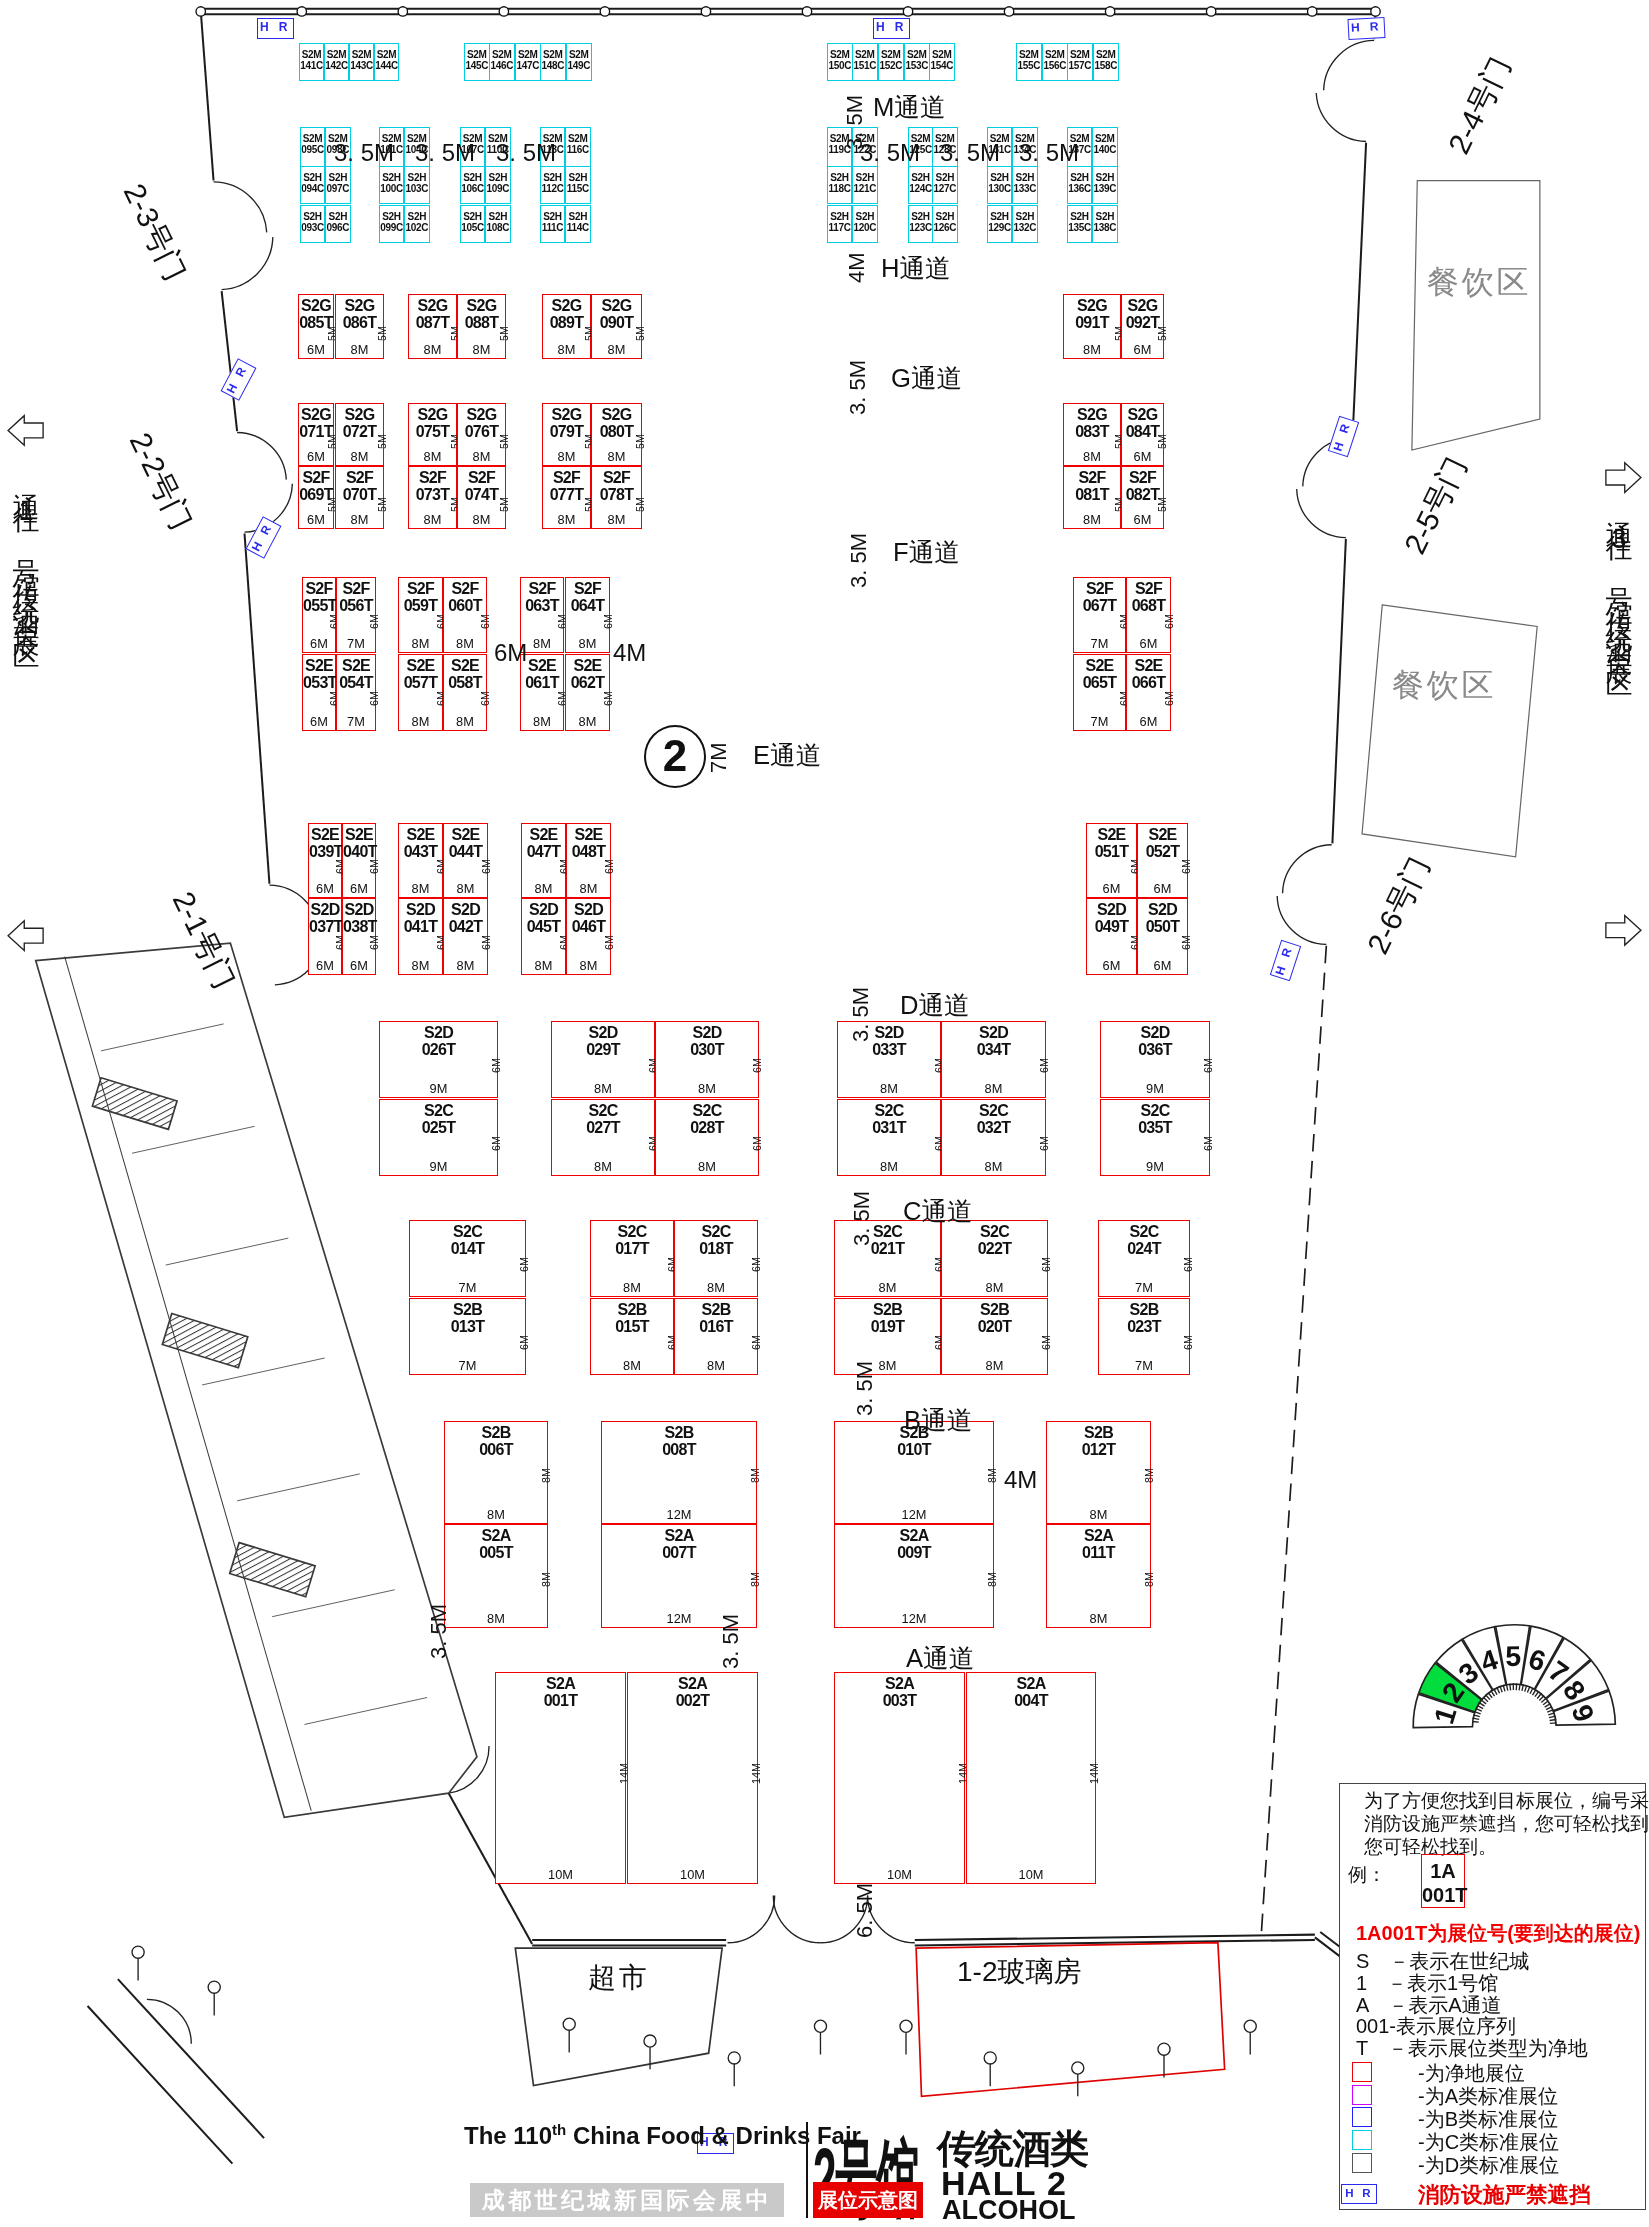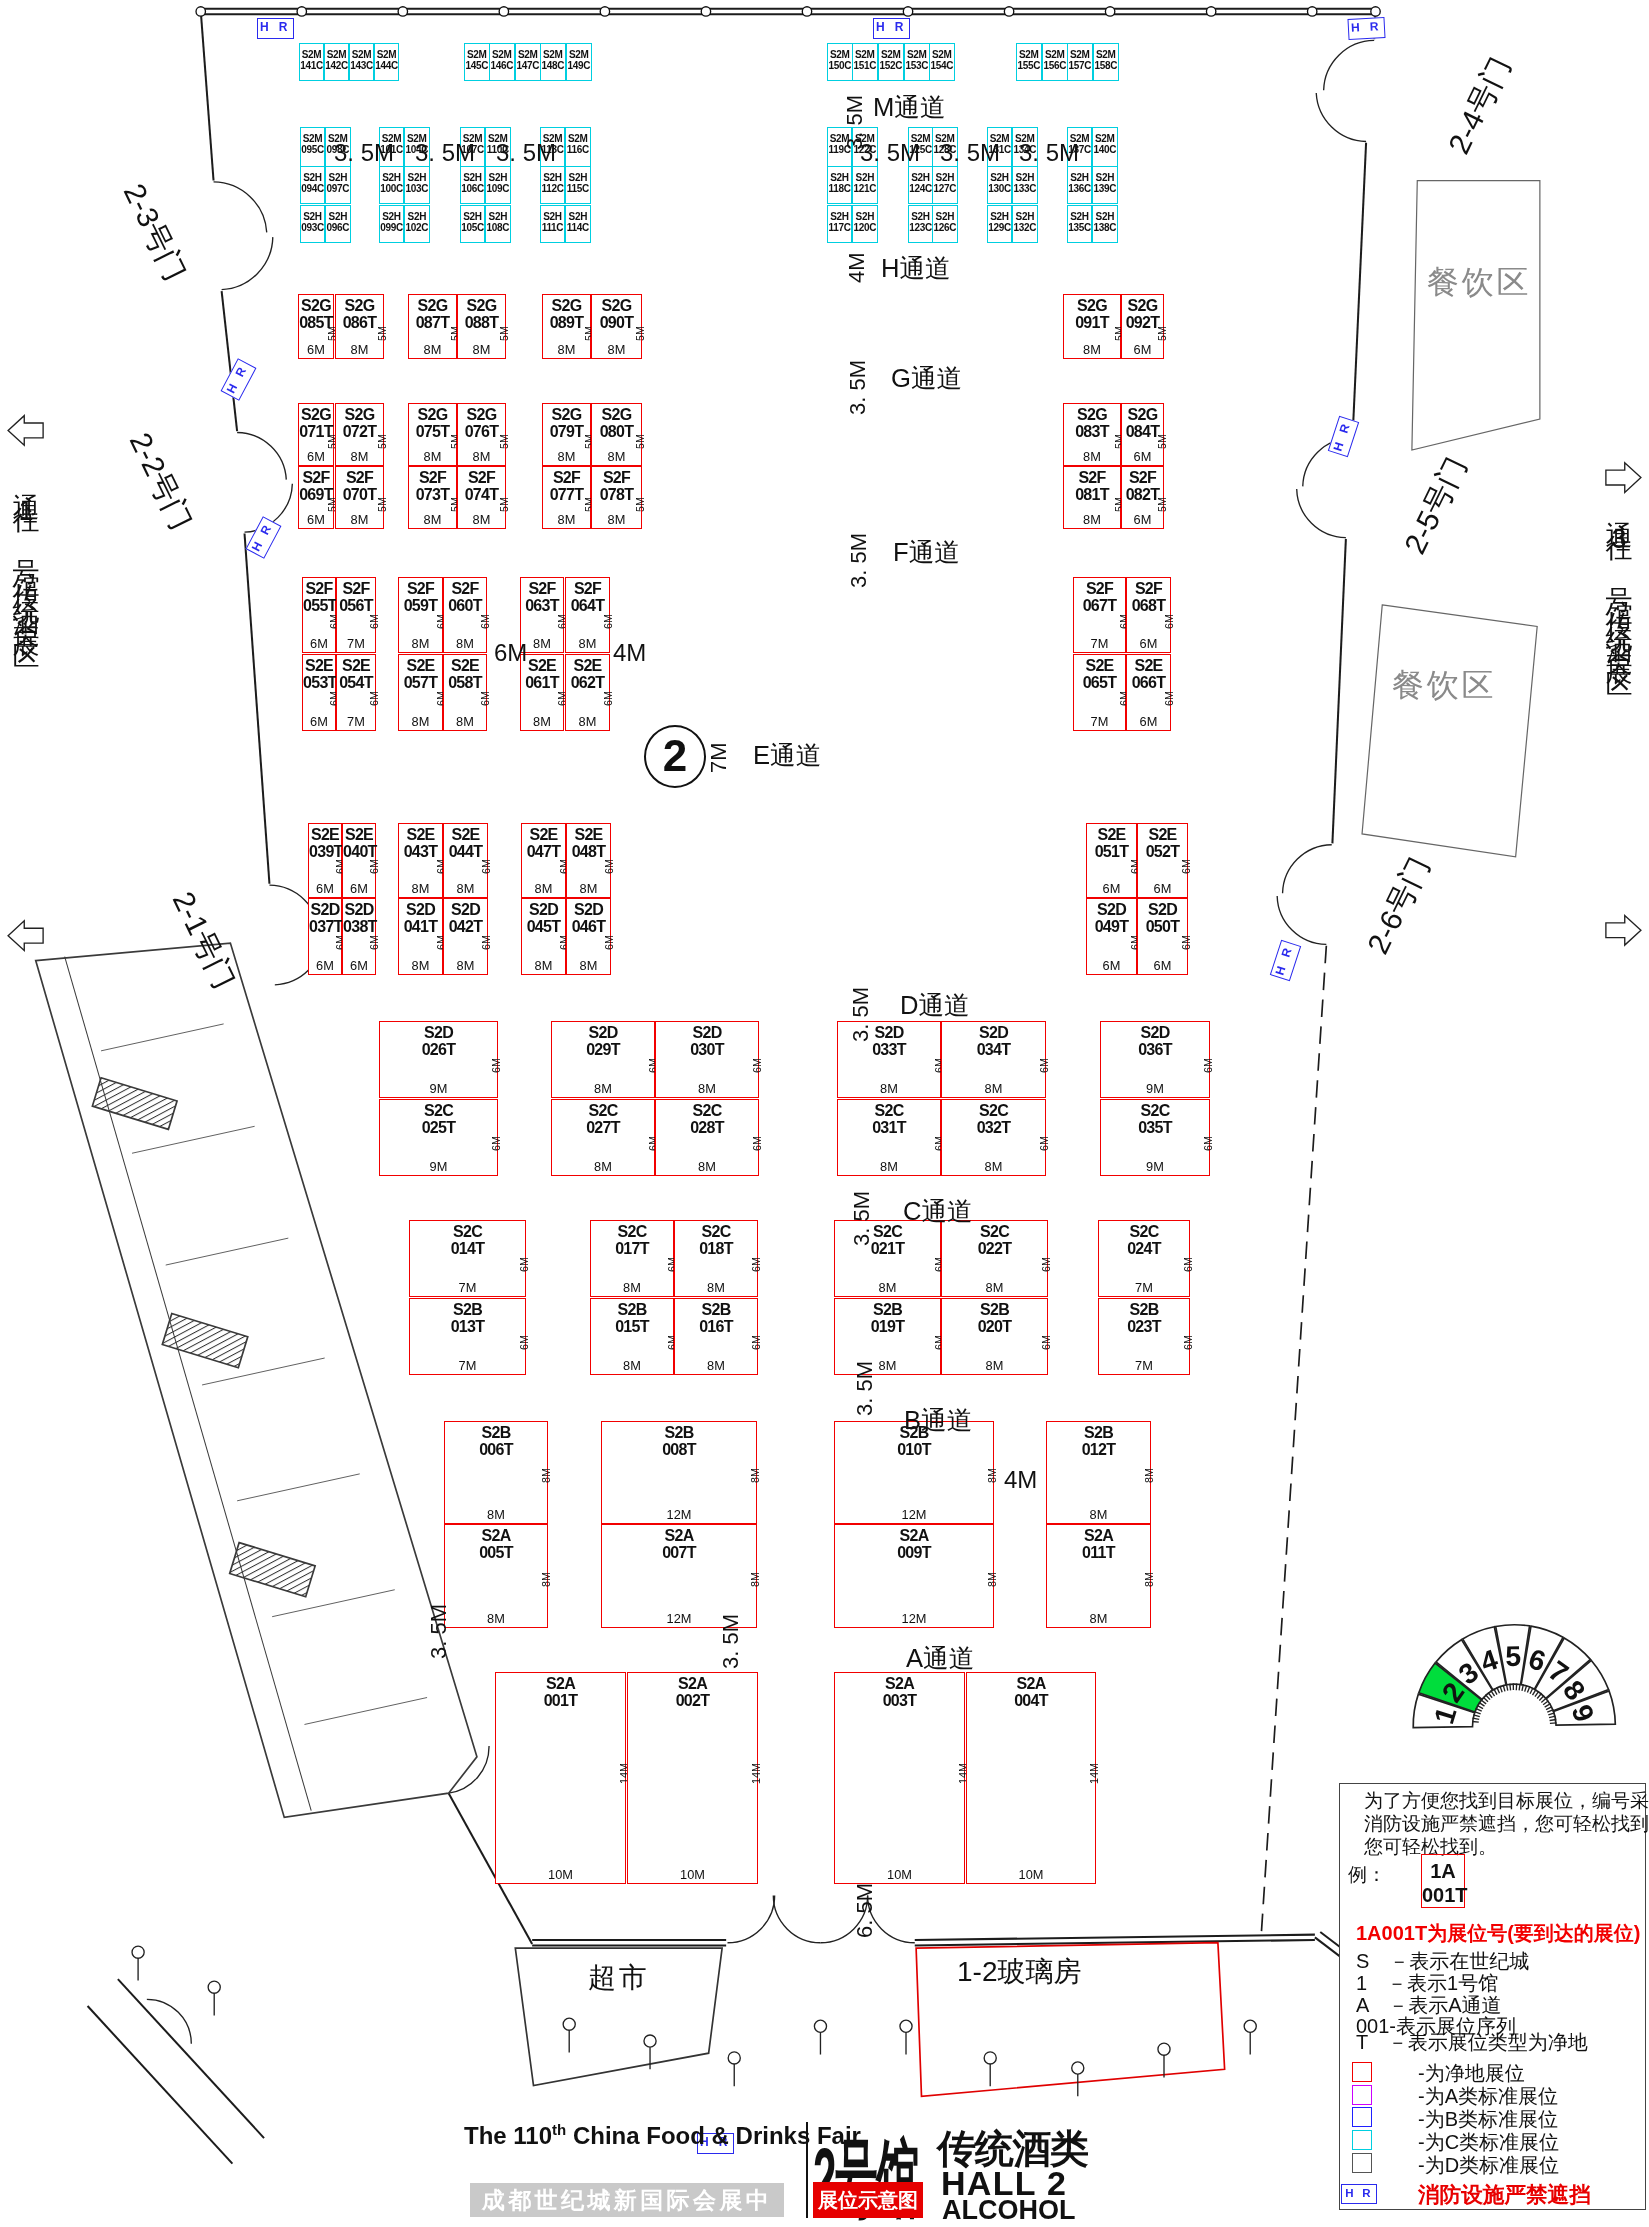--- a/index.html
+++ b/index.html
@@ -963,21 +963,21 @@
     <div class="g-ex-label">例：</div>
     <div class="g-ex-box">
       <span>1A</span><br>
       <span>001T</span>
     </div>
     <div class="g-note">1A001T为展位号(要到达的展位)</div>
     <div class="g-key" style="top:164px;">S　－表示在世纪城</div>
     <div class="g-key" style="top:186px;">1　－表示1号馆</div>
     <div class="g-key" style="top:208px;">A　－表示A通道</div>
     <div class="g-key" style="top:229px;">001-表示展位序列</div>
-    <div class="g-key" style="top:245px;">T　－表示展位类型为净地</div>
+    <div class="g-key" style="top:251px;">T　－表示展位类型为净地</div>
     <div id="swatches">
         <div class="g-swbox" style="top: 278px; border-color: rgb(242, 0, 0);"></div>
         <div class="g-sw" style="top: 276px;">-为净地展位</div>
         <div class="g-swbox" style="top: 301px; border-color: rgb(204, 0, 255);"></div>
         <div class="g-sw" style="top: 299px;">-为A类标准展位</div>
         <div class="g-swbox" style="top: 323px; border-color: rgb(32, 32, 255);"></div>
         <div class="g-sw" style="top: 322px;">-为B类标准展位</div>
         <div class="g-swbox" style="top: 346px; border-color: rgb(0, 207, 224);"></div>
         <div class="g-sw" style="top: 345px;">-为C类标准展位</div>
         <div class="g-swbox" style="top: 369px; border-color: rgb(85, 85, 85);"></div>

